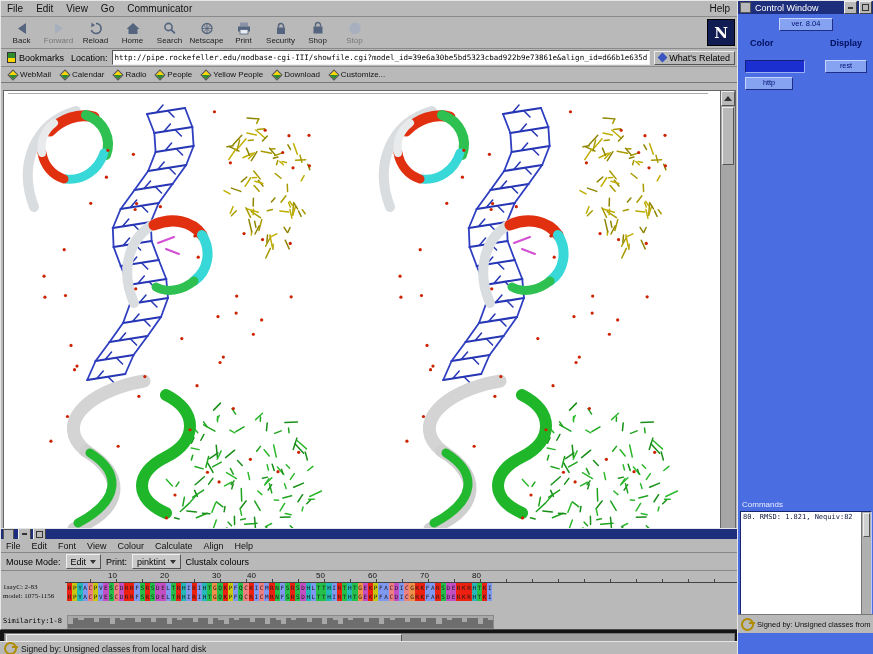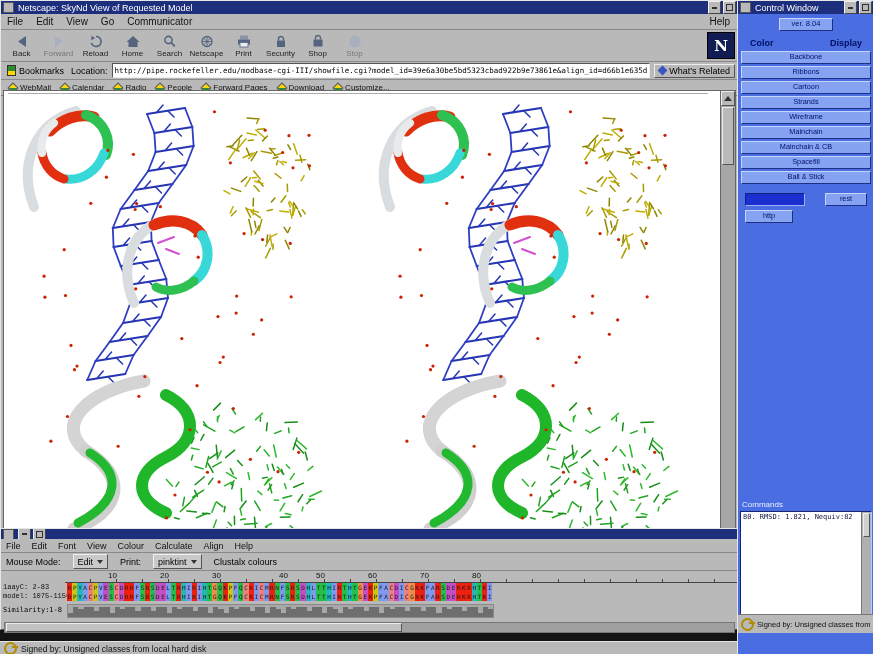--- a/index.html
+++ b/index.html
@@ -38,31 +38,31 @@
   .sb-btn::after{content:"";position:absolute;left:2px;border-left:4px solid transparent;border-right:4px solid transparent}
   .sb-btn.up::after{top:4px;border-bottom:5px solid #333}
   .sb-btn.down::after{top:4px;border-top:5px solid #333}
   .sb-btn.down{margin-top:auto}
   .sb-thumb{height:56px;margin:1px;background:#b9b9b9;border:1px solid;border-color:#eee #555 #555 #eee;flex:0 0 auto}
   
   .alnwin{left:0;top:528px;width:737px;height:100px;background:#b9b9b9}
   .alnwin .titlebar{height:10px;font-size:8px}
   .aln-menubar{height:13px;display:flex;align-items:center;padding:0 5px;font-size:9px;color:#111;border-bottom:1px solid #888}
   .aln-menubar .menu-item{margin-right:11px}
-  .aln-toolbar{height:17px;display:flex;align-items:center;gap:12px;padding:0 5px;font-size:9px;border-bottom:1px solid #888}
+  .aln-toolbar{height:17px;display:flex;align-items:center;gap:5px;padding:0 5px;font-size:9px;border-bottom:1px solid #888}
   .dropdown{display:flex;align-items:center;gap:4px;background:#c9c9c9;border-top:1px solid #eee;border-left:1px solid #eee;border-right:1px solid #555;border-bottom:1px solid #555;padding:0 4px;height:13px}
   .dd-arrow{width:0;height:0;border-left:3px solid transparent;border-right:3px solid transparent;border-top:4px solid #333}
   .ruler{position:relative;height:11px;margin-left:64px;font-size:8px;color:#111;border-bottom:1px solid #444;
          background:repeating-linear-gradient(90deg,transparent 0,transparent 25px,#444 25px,#444 26px);background-size:26px 3px;background-position:0 100%;background-repeat:repeat-x}
   .ruler span{position:absolute;top:0}
   .seqrow{display:flex;height:9px}
-  .seqlabel{width:64px;font-size:7px;color:#101010;padding-left:2px;font-family:Liberation Mono, monospace;overflow:hidden;white-space:nowrap;line-height:9px}
+  .seqlabel{width:64px;font-size:7px;color:#101010;padding-left:2px;font-family:Liberation Serif, serif;overflow:hidden;white-space:nowrap;line-height:9px}
   .seqcells{display:flex}
   .cell{width:5.2px;font-size:6px;line-height:9px;text-align:center;color:#1a1a1a;font-family:"DejaVu Sans Mono",monospace;overflow:hidden;flex:0 0 auto}
-  .simrow{display:flex;height:16px;margin-top:3px}
+  .simrow{display:flex;height:16px;margin-top:14px}
   .simlabel{width:64px;font-size:7px;padding-left:2px;font-family:"DejaVu Sans Mono",monospace;line-height:12px;white-space:nowrap;overflow:hidden}
   .simbars{display:flex;align-items:flex-end;background:#a8a8a8;border:1px solid #8a8a8a;height:12px}
   .simbar{width:5.2px;background:#6e6e6e;flex:0 0 auto}
   .hscroll{position:relative;height:9px;margin:2px 3px 0 3px;background:#9f9f9f;border:1px solid #777}
   .hthumb{position:absolute;left:1px;top:0;bottom:0;width:54%;background:#c2c2c2;border:1px solid;border-color:#eee #555 #555 #eee}
   
   .statusbar{position:absolute;left:0;top:641px;width:737px;height:13px;background:#b9b9b9;border-top:1px solid #e5e5e5;display:flex;align-items:center;gap:4px;padding:0 4px;font-size:8.5px;color:#111}
   .key-icon{width:9px;height:9px;border-radius:50%;border:2px solid #b08c00;position:relative;flex:0 0 auto}
   .key-icon::after{content:"";position:absolute;left:6px;top:2px;width:6px;height:2px;background:#b08c00}
   
@@ -85,32 +85,20 @@
   .ctrl-clockarea{position:absolute;left:0;right:0;top:631px;bottom:0;background:#0c1126}
   .clockicon{position:absolute;left:4px;top:4px;width:14px;height:14px;background:#2743a8;border:1px solid #5a76d8}
   .clockbox{position:absolute;right:3px;top:3px;width:102px;height:16px;background:#0a0f24;border:1px solid;border-color:#000 #3a4a8a #3a4a8a #000;color:#fff;font-size:9px;display:flex;align-items:center;justify-content:center;font-family:"DejaVu Sans Mono",monospace;white-space:nowrap}
 </style>
 </head>
 <body>
 
 <div>
 
   <div class="win browser">
-    <div class="titlebar">
-      <span class="tb-icon"></span>
-      <span class="tb-text">Netscape: SkyNd View of Requested Model</span>
-      <span class="wbtns">
-        <span class="wbtn">
-            <span class="dash"></span>
-          </span>
-        <span class="wbtn">
-            <span class="boxg"></span>
-          </span>
-      </span>
-    </div>
     <div class="menubar">
       <div class="menus" id="browserMenus" style="display:flex">
           <span class="menu-item">File</span>
           <span class="menu-item">Edit</span>
           <span class="menu-item">View</span>
           <span class="menu-item">Go</span>
           <span class="menu-item">Communicator</span>
         </div>
       <span class="menu-item help">Help</span>
     </div>
@@ -230,21 +218,21 @@
         <div class="pitem">
           <span class="diamond"></span>
           <span>Radio</span>
         </div>
         <div class="pitem">
           <span class="diamond"></span>
           <span>People</span>
         </div>
         <div class="pitem">
           <span class="diamond"></span>
-          <span>Forward Pages</span>
+          <span>Yellow People</span>
         </div>
         <div class="pitem">
           <span class="diamond"></span>
           <span>Download</span>
         </div>
         <div class="pitem">
           <span class="diamond"></span>
           <span>Customize...</span>
         </div>
       </div>
@@ -634,21 +622,21 @@
       <span class="dropdown">
         <span>pinktint</span>
         <span class="dd-arrow"></span>
       </span>
       <span>Clustalx colours</span>
     </div>
     <div class="ruler" id="rulerInner">
         <span style="left: 43px;">10</span>
         <span style="left: 95px;">20</span>
         <span style="left: 147px;">30</span>
-        <span style="left: 214px;">40</span>
+        <span style="left: 182px;">40</span>
         <span style="left: 251px;">50</span>
         <span style="left: 303px;">60</span>
         <span style="left: 355px;">70</span>
         <span style="left: 407px;">80</span>
       </div>
     <div id="seqRows">
         <div class="seqrow">
           <div class="seqlabel">1aayC: 2-83</div>
           <div class="seqcells">
             <span class="cell" style="background: rgb(238, 32, 16);">R</span>
@@ -932,31 +920,20 @@
             <span class="boxg"></span>
           </span>
       </span>
     </div>
     <div class="mv-ver">ver. 8.04</div>
     <div class="col-labels">
       <span>Color</span>
       <span>Display</span>
     </div>
     <div class="btncols">
-      <div class="btncol" id="displayCol">
-          <div class="mvbtn">Backbone</div>
-          <div class="mvbtn">Ribbons</div>
-          <div class="mvbtn">Cartoon</div>
-          <div class="mvbtn">Strands</div>
-          <div class="mvbtn">Wireframe</div>
-          <div class="mvbtn">Mainchain</div>
-          <div class="mvbtn">Mainchain &amp; CB</div>
-          <div class="mvbtn">Spacefill</div>
-          <div class="mvbtn">Ball &amp; Stick</div>
-        </div>
     </div>
     <div class="mv-row">
       <span class="selfield"></span>
       <span class="mvbtn restbtn">rest</span>
     </div>
     <div class="mvbtn modelbtn">http</div>
     <div class="cmd-label">Commands</div>
     <div class="cmd-box">
       <span>80. RMSD: 1.821, Nequiv:82</span>
       <span class="cmd-vscroll">

